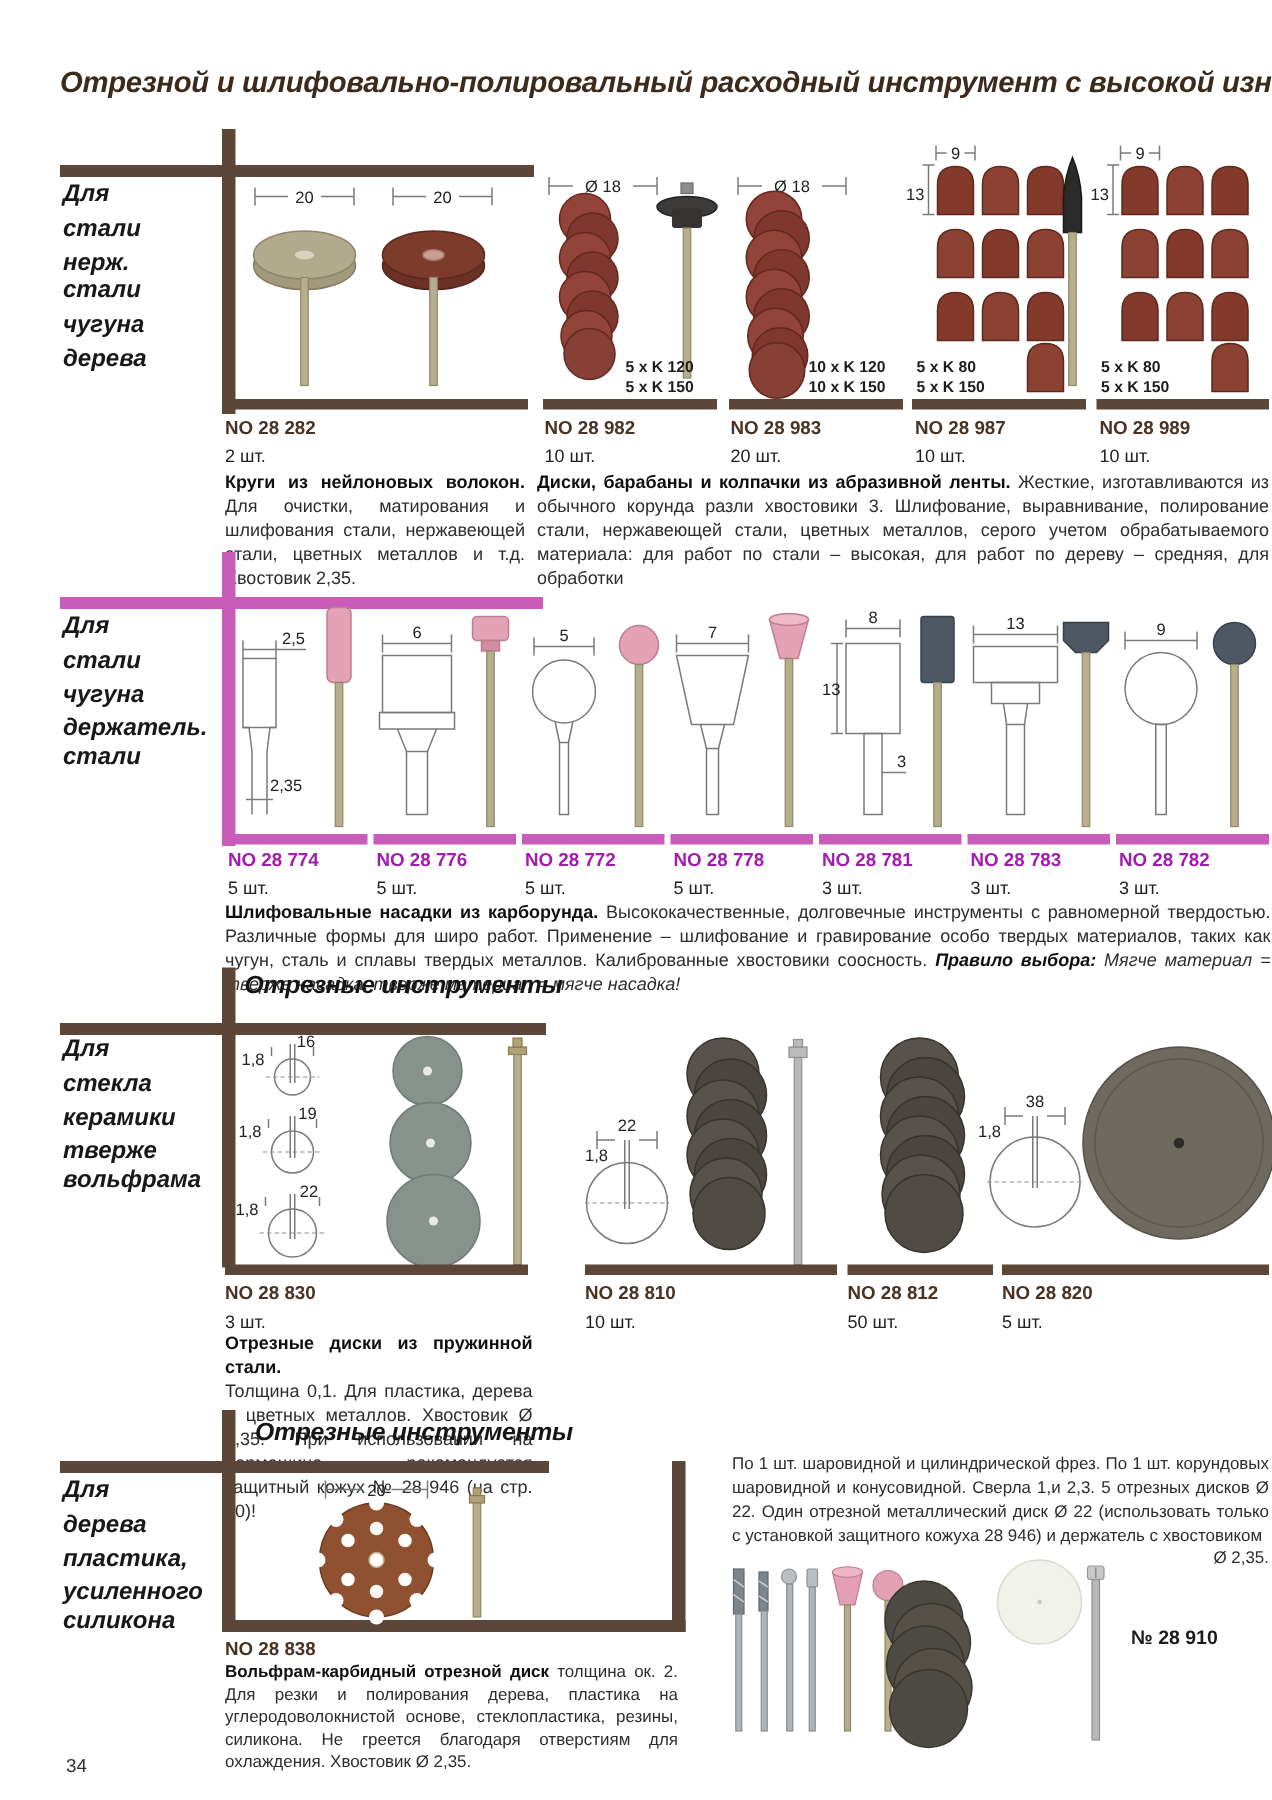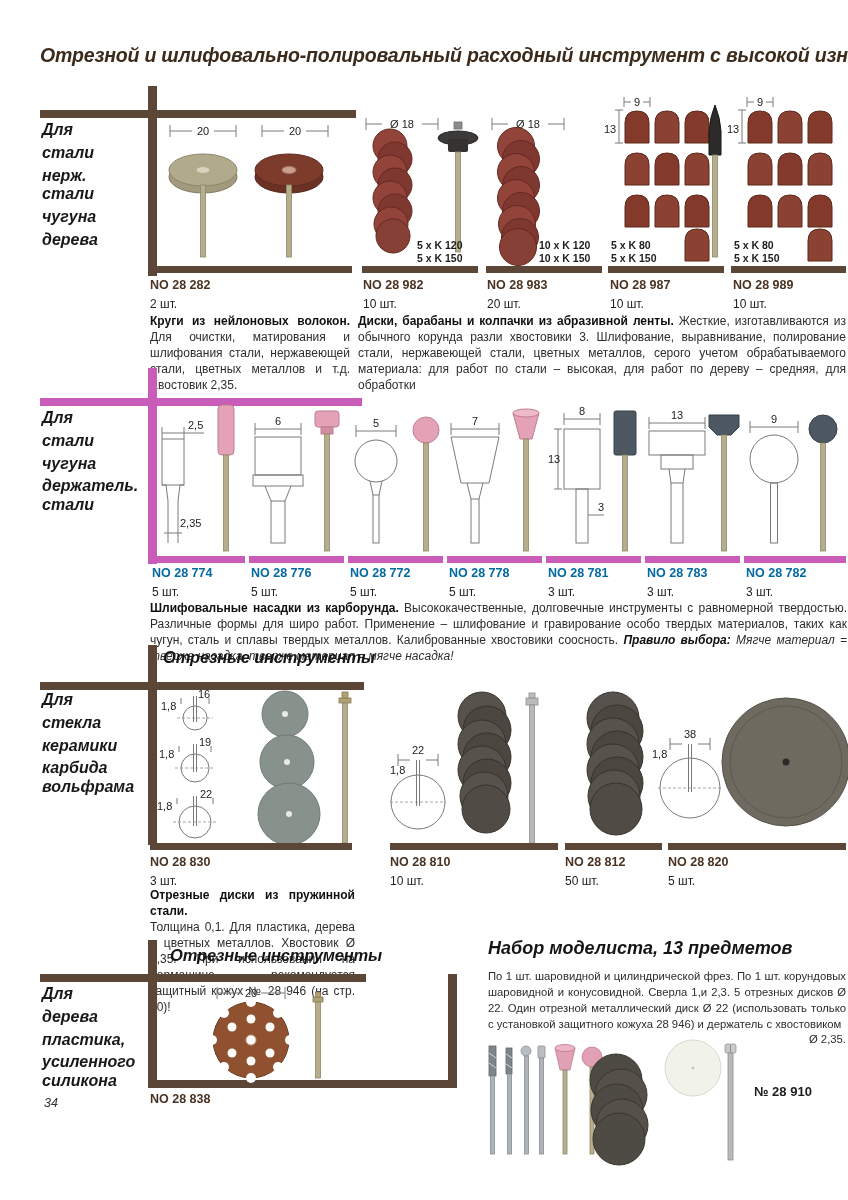--- a/index.html
+++ b/index.html
@@ -11,29 +11,29 @@
   .vb{position:absolute;width:9px;background:#5b4637;}
   .pb{position:absolute;height:7px;background:#5b4637;}
   .mg{background:#c95cb8;}
   .hdr{position:absolute;font-style:italic;font-weight:bold;font-size:16.5px;color:#151515;
        letter-spacing:-.2px;white-space:nowrap;}
   .side{position:absolute;font-style:italic;font-weight:bold;font-size:16px;color:#181818;
         width:106px;line-height:1.05;}
   .side span{display:block;margin-bottom:6px;}
   .side span.mb1{margin-bottom:2px;}
   .no{position:absolute;font-weight:bold;font-size:12.5px;color:#4a3322;white-space:nowrap;}
-  .no.pink{color:#0369a1;}
+  .no.pink{color:#a21caf;}
   .qty{position:absolute;font-size:12px;color:#222;white-space:nowrap;}
   .desc{position:absolute;font-size:12px;line-height:1.33;color:#2d2d2d;text-align:justify;}
   .desc b{color:#0f0f0f;}
   .desc .blk{display:block;}
   .grit{position:absolute;font-size:10.5px;font-weight:bold;color:#1c1c1c;white-space:nowrap;}
   .set-title{position:absolute;font-style:italic;font-weight:bold;font-size:18px;color:#151515;white-space:nowrap;}
   .set-no{position:absolute;font-weight:bold;font-size:13px;color:#1c1c1c;white-space:nowrap;}
-  .pnum{position:absolute;left:44px;top:1096px;font-size:12.5px;color:#333;font-style:italic;}
+  .pnum{position:absolute;left:44px;top:1170px;font-size:12.5px;color:#333;}
   svg{position:absolute;overflow:visible;}
   svg text{font-family:"Liberation Sans",sans-serif;font-size:11px;fill:#222;}
   .ln{stroke:#7a7a7a;stroke-width:1;}
   .otl{stroke:#7a7a7a;stroke-width:1;fill:none;}
   .dsh{stroke:#8f8f8f;stroke-width:.8;stroke-dasharray:3 2;}
 </style>
 </head>
 <body>
 
 <div class="page">
@@ -327,21 +327,21 @@
     <b><i>Правило выбора:</i></b> <i>Мягче материал = тверже насадка, тверже материал = мягче насадка!</i>
   </div>
 
   <div class="vb" style="left:148px;top:645px;height:200px"></div>
   <div class="hdr" style="left:163px;top:648px">Отрезные инструменты</div>
   <div class="hb" style="left:40px;top:682px;width:324px"></div>
   <div class="side" style="left:42px;top:692px">
     <span>Для</span>
     <span>стекла</span>
     <span>керамики</span>
-    <span class="mb1">карбида</span>
+    <span class="mb1">тверже</span>
     <span>вольфрама</span>
   </div>
 
   <svg style="left:155px;top:688px" width="210" height="160">
     <circle class="otl" cx="40" cy="30" r="12"></circle>
     <line class="dsh" x1="22" y1="30" x2="58" y2="30"></line>
     <line class="ln" x1="38.5" y1="8" x2="38.5" y2="34"></line>
       <line class="ln" x1="41.5" y1="8" x2="41.5" y2="34"></line>
     <line class="ln" x1="26" y1="10" x2="26" y2="16"></line>
       <line class="ln" x1="54" y1="10" x2="54" y2="16"></line>
@@ -478,22 +478,24 @@
     <circle cx="85" cy="68" r="4.5" fill="#fdfcf8"></circle>
       <circle cx="47" cy="68" r="4.5" fill="#fdfcf8"></circle>
     <circle cx="66" cy="34" r="4.5" fill="#fdfcf8"></circle>
       <circle cx="66" cy="76" r="4.5" fill="#fdfcf8"></circle>
     <rect x="128" y="12" width="10" height="5" fill="#b0a277" stroke="#8a7c52" stroke-width=".8"></rect>
     <rect x="130.5" y="7" width="5" height="5" fill="#b0a277" stroke="#8a7c52" stroke-width=".8"></rect>
     <rect x="130.5" y="17" width="5" height="76" fill="#b6ae8d" stroke="#8e8866" stroke-width=".8"></rect>
   </svg>
 
   <span class="no" style="left:150px;top:1092px">NO 28 838</span>
-
-  <div class="set-title" style="left:488px;top:938px">Набор моделиста, 13 предметов</div>
+  <div class="desc" style="left:150px;top:1108px;width:302px;font-size:11.3px">
+    <b>Вольфрам-карбидный отрезной диск</b> <span>толщина ок. 2. Для резки и полирования дерева, пластика на углеродоволокнистой основе, стеклопластика, резины, силикона. Не греется благодаря отверстиям для охлаждения. Хвостовик Ø 2,35.</span>
+  </div>
+
   <div class="desc" style="left:488px;top:968px;width:358px;font-size:11.3px;line-height:1.42">По 1 шт. шаровидной и цилиндрической фрез.  По 1 шт. корундовых шаровидной и конусовидной. Сверла 1,и 2,3. 5 отрезных дисков Ø 22. Один отрезной металлический диск Ø 22 (использовать только с установкой защитного кожуха 28 946) и держатель с хвостовиком</div>
   <div class="desc" style="left:700px;top:1032px;width:146px;font-size:11.3px;text-align:right">Ø 2,35.</div>
 
   <svg style="left:488px;top:1038px" width="262" height="132">
     <rect x="1" y="8" width="7" height="30" fill="#7d858c" stroke="#5f666c" stroke-width=".8"></rect>
     <line x1="1" y1="15" x2="8" y2="20" stroke="#cfd4d8"></line>
       <line x1="1" y1="25" x2="8" y2="30" stroke="#cfd4d8"></line>
     <rect x="2.5" y="38" width="4" height="78" fill="#aeb4b9" stroke="#878d92" stroke-width=".8"></rect>
     <rect x="18" y="10" width="6" height="26" fill="#7d858c" stroke="#5f666c" stroke-width=".8"></rect>
     <line x1="18" y1="16" x2="24" y2="20" stroke="#cfd4d8"></line>

